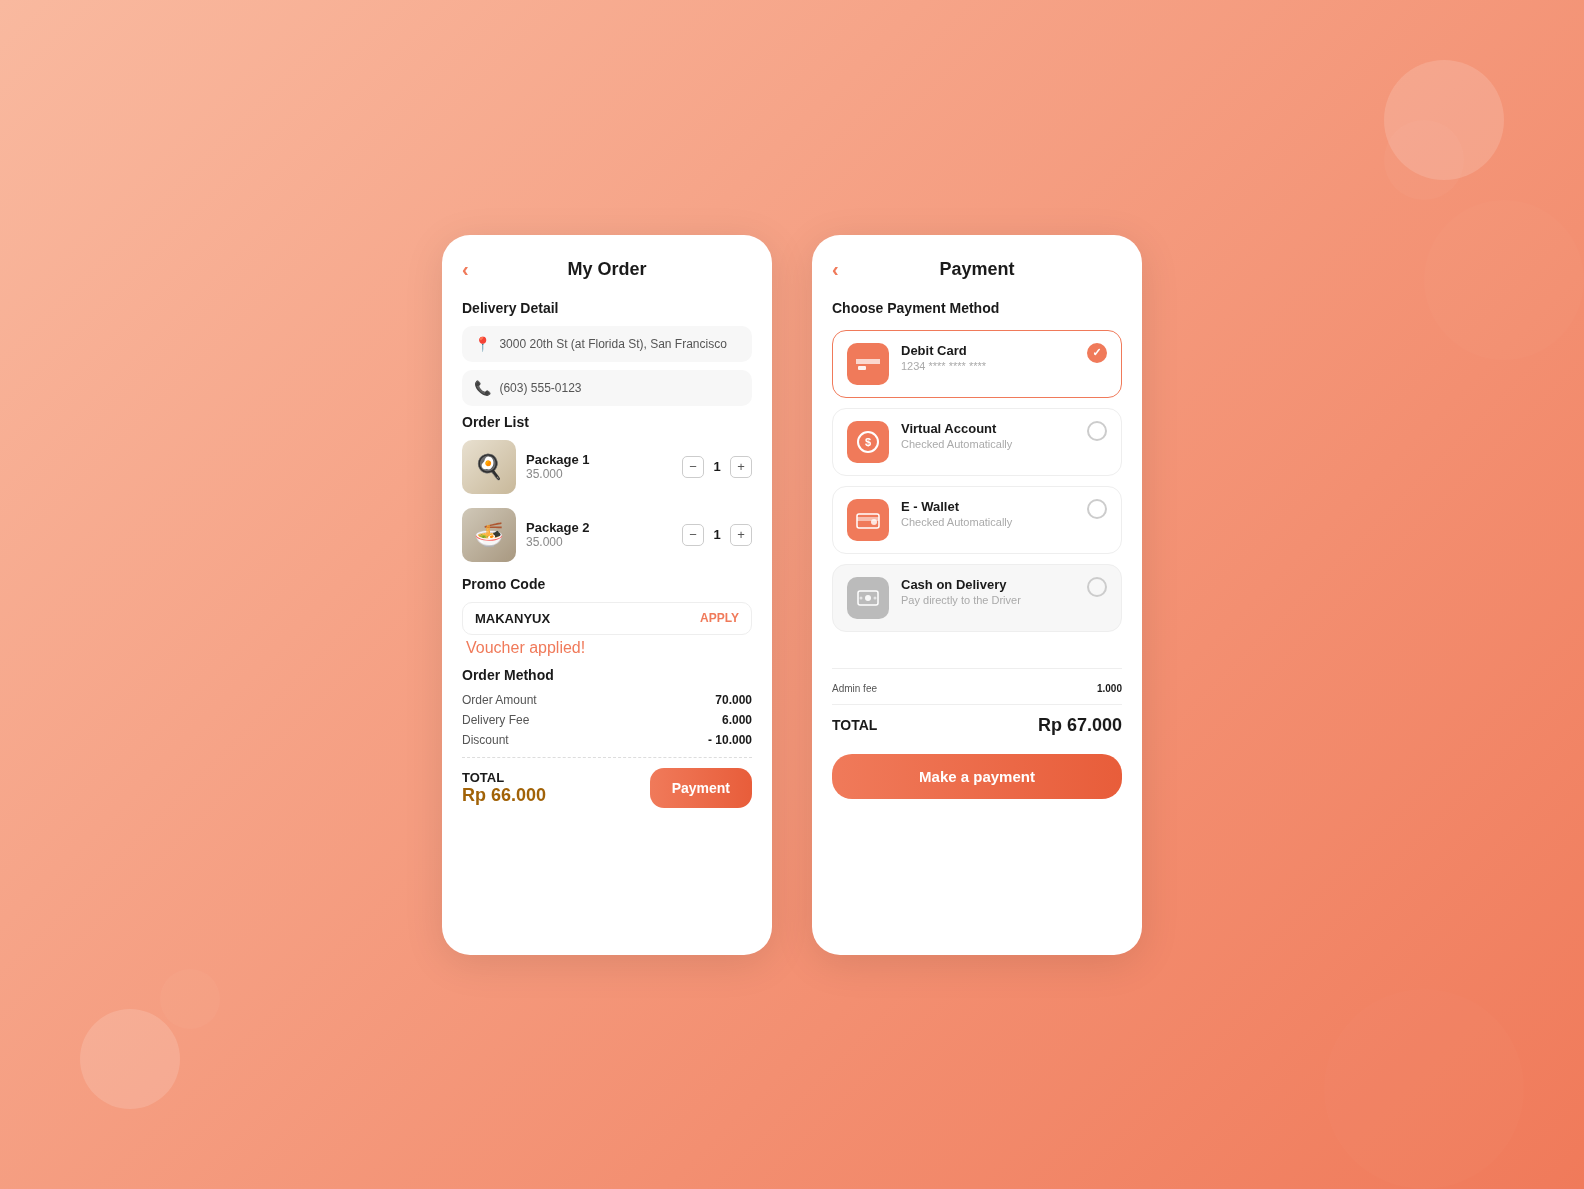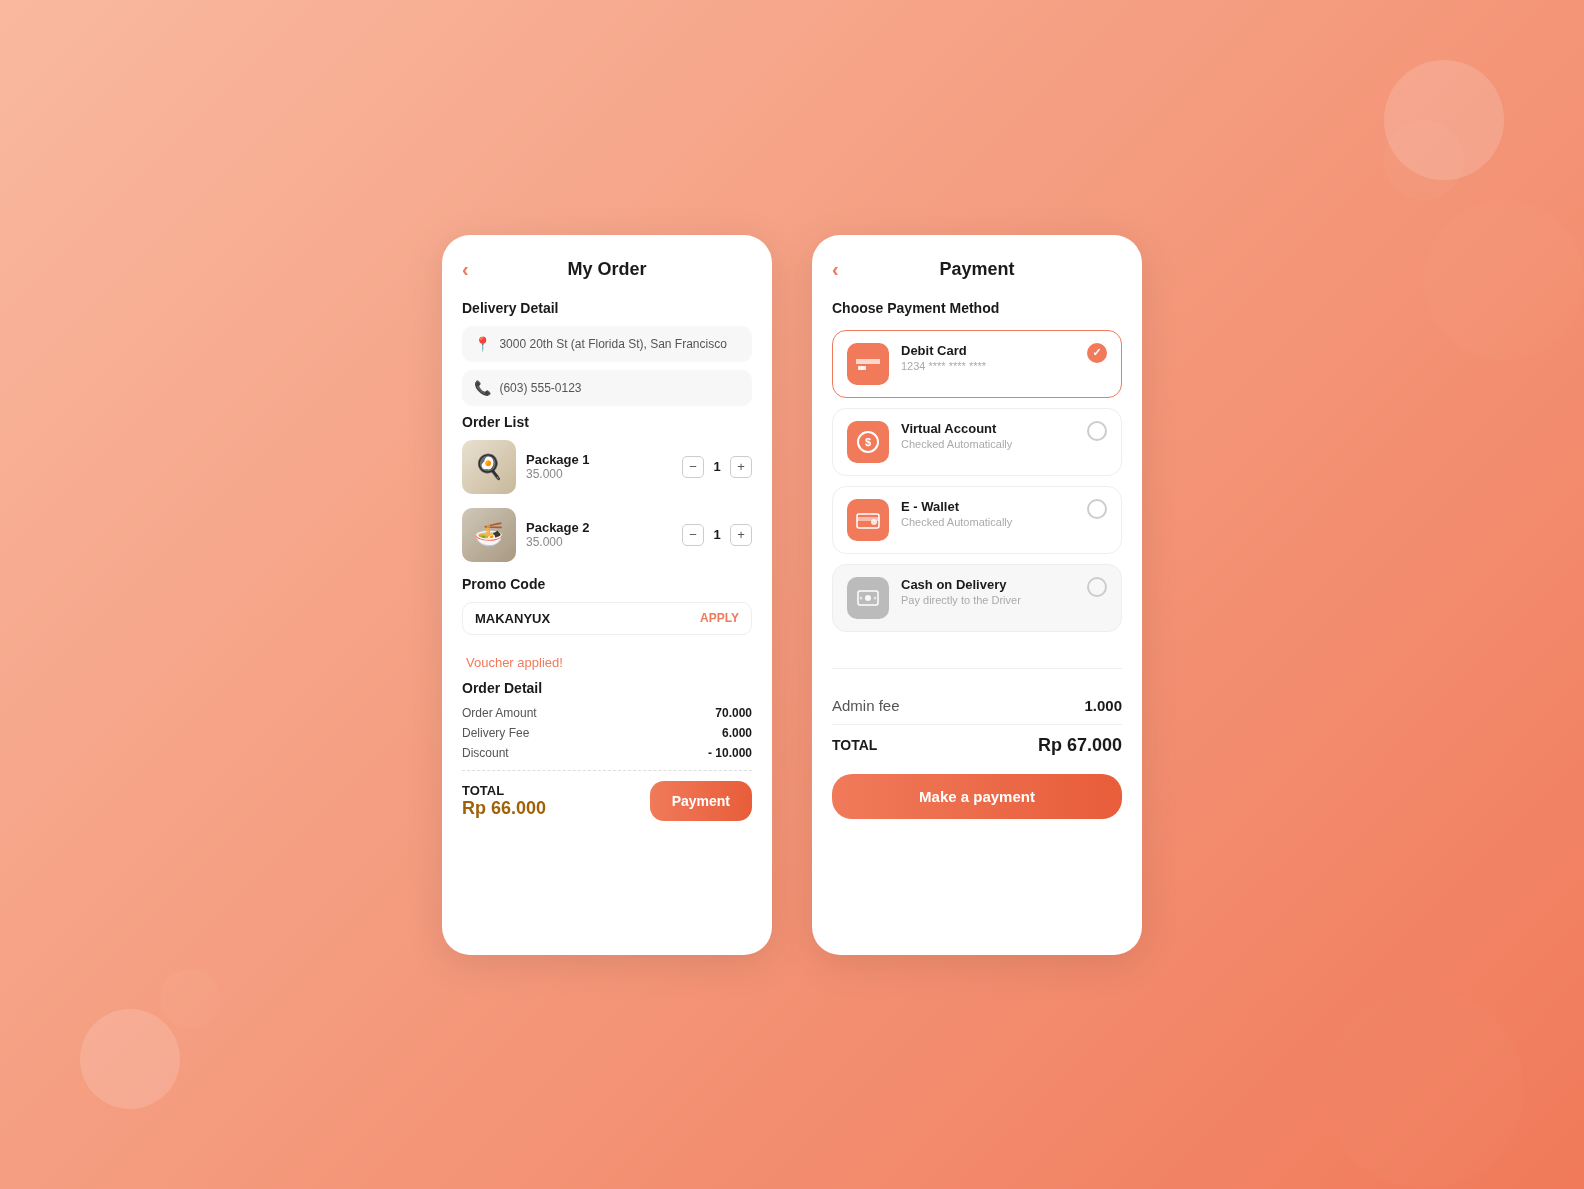--- a/index.html
+++ b/index.html
@@ -161,23 +161,23 @@
     }
     .apply-btn {
       font-size: 12px;
       font-weight: 700;
       color: #f07a5a;
       cursor: pointer;
       background: none;
       border: none;
     }
     .voucher-applied {
-      font-size: 13px;
+      font-size: 16px;
       color: #f07a5a;
-      margin-top: 20px;
+      margin-top: 4px;
       margin-left: 4px;
     }
     .summary-row {
       display: flex;
       justify-content: space-between;
       font-size: 12px;
       color: #555;
       margin-bottom: 6px;
     }
     .summary-row span:last-child {
@@ -277,23 +277,23 @@
     }
     .pm-radio.checked::after {
       content: '✓';
       color: #fff;
       font-size: 11px;
       font-weight: 700;
     }
     .admin-fee-row {
       display: flex;
       justify-content: space-between;
-      font-size: 15px;
+      font-size: 10px;
       color: #555;
-      padding: 28px 0 10px 0;
+      padding: 14px 0 10px 0;
       border-top: 1.5px solid #eee;
       margin-top: 6px;
     }
     .admin-fee-row span:last-child {
       font-weight: 600;
       color: #1a1a1a;
     }
     .payment-total-row {
       display: flex;
       justify-content: space-between;
@@ -382,21 +382,21 @@
 
     <div class="promo-section">
       <div class="section-title">Promo Code</div>
       <div class="promo-input-row">
         <input class="promo-input" type="text" value="MAKANYUX" readonly="" style="">
         <button class="apply-btn">APPLY</button>
       </div>
       <div class="voucher-applied">Voucher applied!</div>
     </div>
 
-    <div class="section-title" style="margin-top:10px;">Order Detail</div>
+    <div class="section-title" style="margin-top:10px;">Order Method</div>
     <div class="summary-row">
       <span>Order Amount</span>
       <span>70.000</span>
     </div>
     <div class="summary-row">
       <span>Delivery Fee</span>
       <span>6.000</span>
     </div>
     <div class="summary-row">
       <span>Discount</span>

